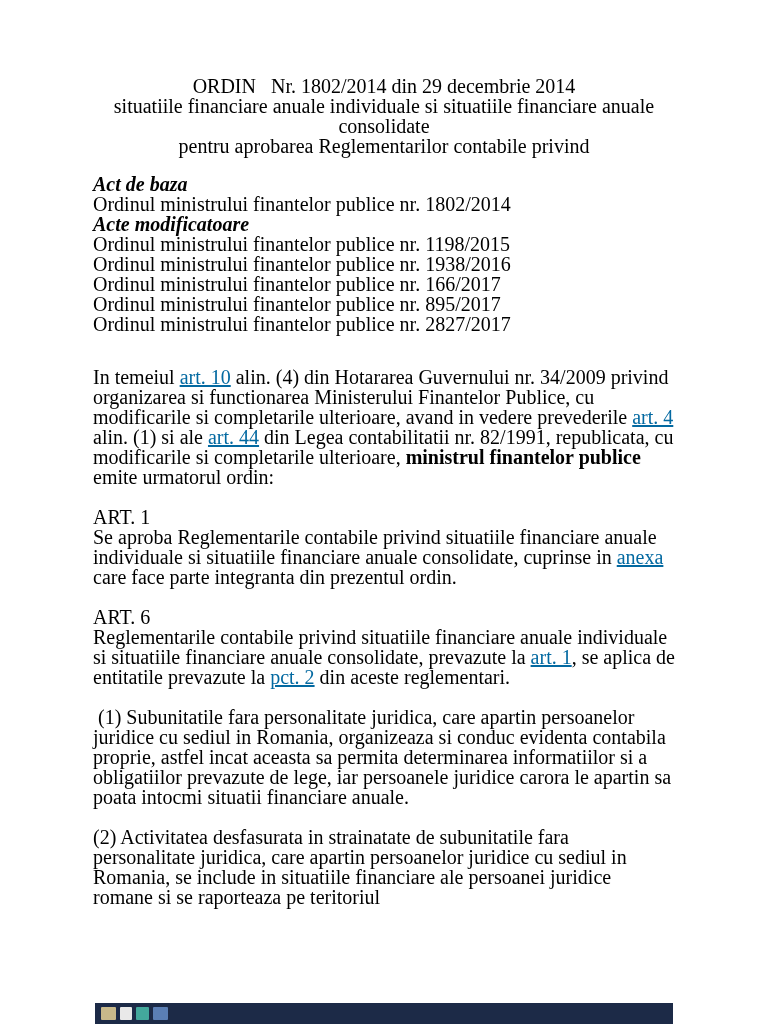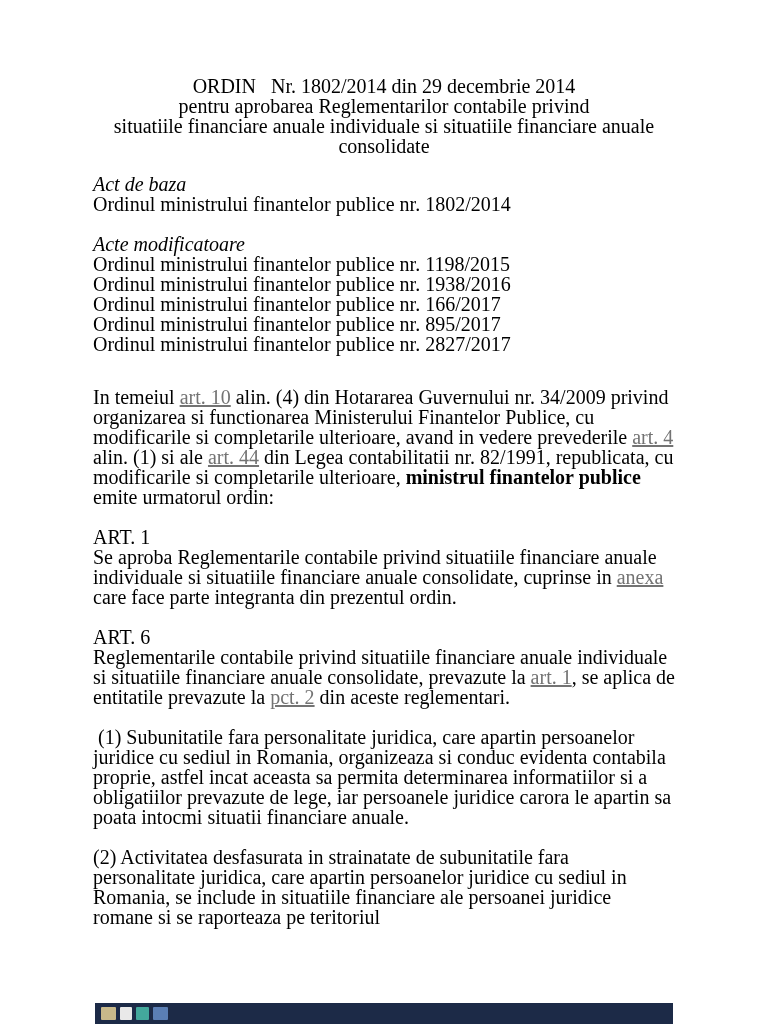--- a/index.html
+++ b/index.html
@@ -4,48 +4,48 @@
 <style>
   html,body{margin:0;padding:0}
   body{
     width:768px;height:1024px;background:#ffffff;position:relative;overflow:hidden;
     font-family:"Liberation Serif", serif;color:#000000;
   }
   .page{position:absolute;inset:0;padding:76px 93px 0 93px;font-size:20px;line-height:20px}
   .title-block{text-align:center}
   .title-line{white-space:pre-wrap}
   .section-base{margin-top:18px}
-  .section-amend{margin-top:20px}
-  .h-italic{font-weight:normal;font-style:italic}
+  .section-amend{}
+  .h-italic{font-weight:bold;font-style:italic}
   .i-line{}
   .preamble{margin-top:33px}
   .article{margin-top:20px}
   .para{white-space:pre-wrap}
   .para + .para{margin-top:20px}
   .seg-bold{font-weight:bold}
-  a.seg-link{color:#737373;text-decoration:underline;cursor:pointer}
+  a.seg-link{color:#0369a1;text-decoration:underline;cursor:pointer}
   .next-page-bar{
     position:absolute;left:95px;right:95px;bottom:0;height:21px;
     display:flex;align-items:center;gap:4px;padding-left:6px;box-sizing:border-box;
   }
   .np-block{display:inline-block;height:13px;border-radius:1px;flex:0 0 auto}
   .np-block:nth-child(1){width:15px}
   .np-block:nth-child(2){width:12px}
   .np-block:nth-child(3){width:13px}
   .np-block:nth-child(4){width:15px}
 </style>
 </head>
 <body>
 
 <div class="page">
 
   <div class="title-block">
     <div class="title-line">ORDIN   Nr. 1802/2014 din 29 decembrie 2014</div>
+    <div class="title-line">situatiile financiare anuale individuale si situatiile financiare anuale consolidate</div>
     <div class="title-line">pentru aprobarea Reglementarilor contabile privind</div>
-    <div class="title-line">situatiile financiare anuale individuale si situatiile financiare anuale consolidate</div>
   </div>
 
   <div class="section-base">
     <div class="h-italic">Act de baza</div>
     <div class="i-line">Ordinul ministrului finantelor publice nr. 1802/2014</div>
   </div>
 
   <div class="section-amend">
     <div class="h-italic">Acte modificatoare</div>
     <div class="i-line">Ordinul ministrului finantelor publice nr. 1198/2015</div>

